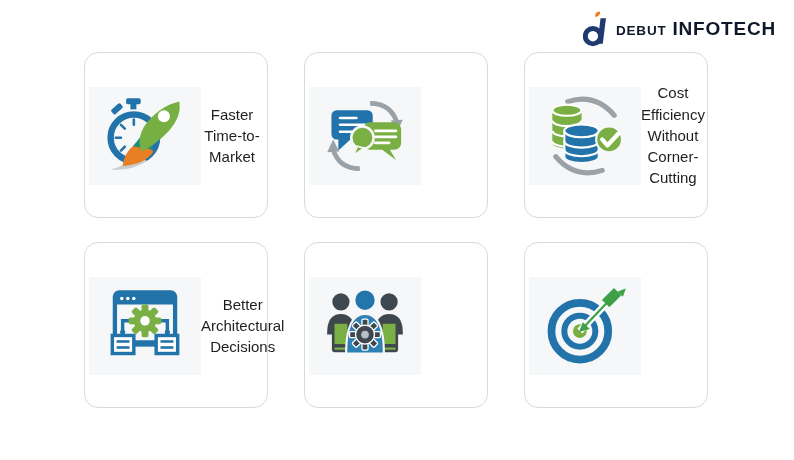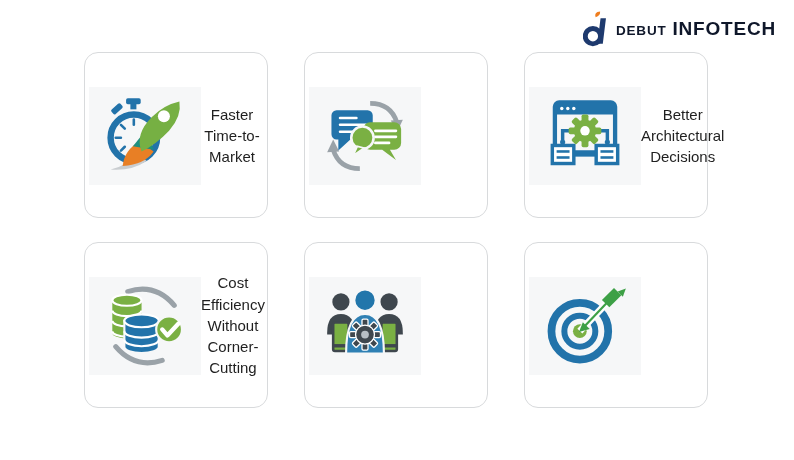--- a/index.html
+++ b/index.html
@@ -125,20 +125,45 @@
         </g>
         <path d="M56 34 h28 a8 8 0 0 1 8 8 v16 a8 8 0 0 1 -8 8 h-5 l7 12 -16 -12 h-14 a8 8 0 0 1 -8 -8 v-16 a8 8 0 0 1 8 -8 Z" fill="#7ab043"></path>
         <g stroke="#ffffff" stroke-width="3" stroke-linecap="round">
           <line x1="62" y1="44" x2="86" y2="44"></line>
           <line x1="62" y1="51" x2="86" y2="51"></line>
           <line x1="62" y1="58" x2="78" y2="58"></line>
         </g>
         <circle cx="47" cy="52" r="13" fill="#7ab043" stroke="#f6f7f8" stroke-width="3"></circle>
         <path d="M41 62 L36 73 L49 64 Z" fill="#7ab043" stroke="#f6f7f8" stroke-width="2"></path>
       </svg>
+    </div>
+  </section>
+
+  <section class="card">
+    <div class="icon-box">
+      <svg viewBox="0 0 100 100" width="92" height="86" aria-hidden="true">
+        <path d="M30 10 Q62 0 84 26" fill="none" stroke="#9aa2a8" stroke-width="6" stroke-linecap="round"></path>
+        <path d="M70 90 Q38 100 16 74" fill="none" stroke="#9aa2a8" stroke-width="6" stroke-linecap="round"></path>
+        <path d="M12 20 v38 a17 6.5 0 0 0 34 0 v-38 Z" fill="#7ab043"></path>
+        <ellipse cx="29" cy="20" rx="17" ry="6.5" fill="#7ab043" stroke="#ffffff" stroke-width="2.5"></ellipse>
+        <path d="M12 32 a17 6.5 0 0 0 34 0" fill="none" stroke="#ffffff" stroke-width="2.5"></path>
+        <path d="M12 44 a17 6.5 0 0 0 34 0" fill="none" stroke="#ffffff" stroke-width="2.5"></path>
+        <path d="M12 56 a17 6.5 0 0 0 34 0" fill="none" stroke="#ffffff" stroke-width="2.5"></path>
+        <path d="M26 44 v30 a20 7.5 0 0 0 40 0 v-30 Z" fill="#2273aa" stroke="#f6f7f8" stroke-width="2.5"></path>
+        <ellipse cx="46" cy="44" rx="20" ry="7.5" fill="#2273aa" stroke="#ffffff" stroke-width="2.5"></ellipse>
+        <path d="M26 56 a20 7.5 0 0 0 40 0" fill="none" stroke="#ffffff" stroke-width="2.5"></path>
+        <path d="M26 66 a20 7.5 0 0 0 40 0" fill="none" stroke="#ffffff" stroke-width="2.5"></path>
+        <circle cx="78" cy="54" r="15" fill="#7ab043" stroke="#f6f7f8" stroke-width="2.5"></circle>
+        <path d="M70 54 l6 7 l13 -14" fill="none" stroke="#ffffff" stroke-width="5" stroke-linecap="round" stroke-linejoin="round"></path>
+      </svg>
+    </div>
+    <div class="label-wrap">
+      <p class="label">Cost Efficiency
+Without
+Corner-Cutting</p>
     </div>
   </section>
 
   <section class="card">
     <div class="icon-box">
       <svg viewBox="0 0 100 100" width="92" height="86" aria-hidden="true">
         <rect x="15" y="11" width="70" height="58" rx="5" fill="none" stroke="#2273aa" stroke-width="5"></rect>
         <path d="M15 16 a5 5 0 0 1 5 -5 h60 a5 5 0 0 1 5 5 v9 h-70 Z" fill="#2273aa"></path>
         <circle cx="23" cy="18" r="2" fill="#ffffff"></circle>
         <circle cx="30" cy="18" r="2" fill="#ffffff"></circle>
@@ -170,45 +195,20 @@
     </div>
     <div class="label-wrap">
       <p class="label">Better Architectural
 Decisions</p>
     </div>
   </section>
 
   <section class="card">
     <div class="icon-box">
       <svg viewBox="0 0 100 100" width="92" height="86" aria-hidden="true">
-        <path d="M30 10 Q62 0 84 26" fill="none" stroke="#9aa2a8" stroke-width="6" stroke-linecap="round"></path>
-        <path d="M70 90 Q38 100 16 74" fill="none" stroke="#9aa2a8" stroke-width="6" stroke-linecap="round"></path>
-        <path d="M12 20 v38 a17 6.5 0 0 0 34 0 v-38 Z" fill="#7ab043"></path>
-        <ellipse cx="29" cy="20" rx="17" ry="6.5" fill="#7ab043" stroke="#ffffff" stroke-width="2.5"></ellipse>
-        <path d="M12 32 a17 6.5 0 0 0 34 0" fill="none" stroke="#ffffff" stroke-width="2.5"></path>
-        <path d="M12 44 a17 6.5 0 0 0 34 0" fill="none" stroke="#ffffff" stroke-width="2.5"></path>
-        <path d="M12 56 a17 6.5 0 0 0 34 0" fill="none" stroke="#ffffff" stroke-width="2.5"></path>
-        <path d="M26 44 v30 a20 7.5 0 0 0 40 0 v-30 Z" fill="#2273aa" stroke="#f6f7f8" stroke-width="2.5"></path>
-        <ellipse cx="46" cy="44" rx="20" ry="7.5" fill="#2273aa" stroke="#ffffff" stroke-width="2.5"></ellipse>
-        <path d="M26 56 a20 7.5 0 0 0 40 0" fill="none" stroke="#ffffff" stroke-width="2.5"></path>
-        <path d="M26 66 a20 7.5 0 0 0 40 0" fill="none" stroke="#ffffff" stroke-width="2.5"></path>
-        <circle cx="78" cy="54" r="15" fill="#7ab043" stroke="#f6f7f8" stroke-width="2.5"></circle>
-        <path d="M70 54 l6 7 l13 -14" fill="none" stroke="#ffffff" stroke-width="5" stroke-linecap="round" stroke-linejoin="round"></path>
-      </svg>
-    </div>
-    <div class="label-wrap">
-      <p class="label">Cost Efficiency
-Without
-Corner-Cutting</p>
-    </div>
-  </section>
-
-  <section class="card">
-    <div class="icon-box">
-      <svg viewBox="0 0 100 100" width="92" height="86" aria-hidden="true">
         <circle cx="22" cy="22" r="10" fill="#3f474e"></circle>
         <path d="M6 58 Q6 36 22 36 Q38 36 38 58 L38 60 H6 Z" fill="#3f474e"></path>
         <rect x="13" y="46" width="18" height="33" rx="2" fill="#7ab043" stroke="#3f474e" stroke-width="3"></rect>
         <line x1="13" y1="73" x2="31" y2="73" stroke="#3f474e" stroke-width="4"></line>
         <circle cx="78" cy="22" r="10" fill="#3f474e"></circle>
         <path d="M62 58 Q62 36 78 36 Q94 36 94 58 L94 60 H62 Z" fill="#3f474e"></path>
         <rect x="69" y="46" width="18" height="33" rx="2" fill="#7ab043" stroke="#3f474e" stroke-width="3"></rect>
         <line x1="69" y1="73" x2="87" y2="73" stroke="#3f474e" stroke-width="4"></line>
         <circle cx="50" cy="20" r="12.5" fill="#2276ab" stroke="#f6f7f8" stroke-width="2.5"></circle>
         <path d="M28 82 Q28 36 50 36 Q72 36 72 82 Z" fill="#2f80b4" stroke="#f6f7f8" stroke-width="2.5"></path>

